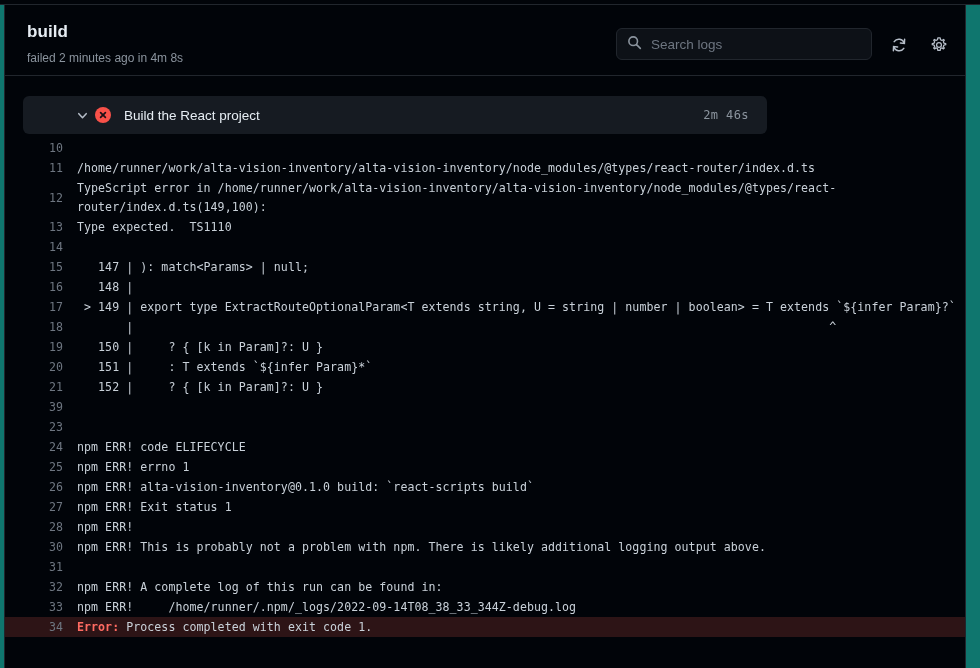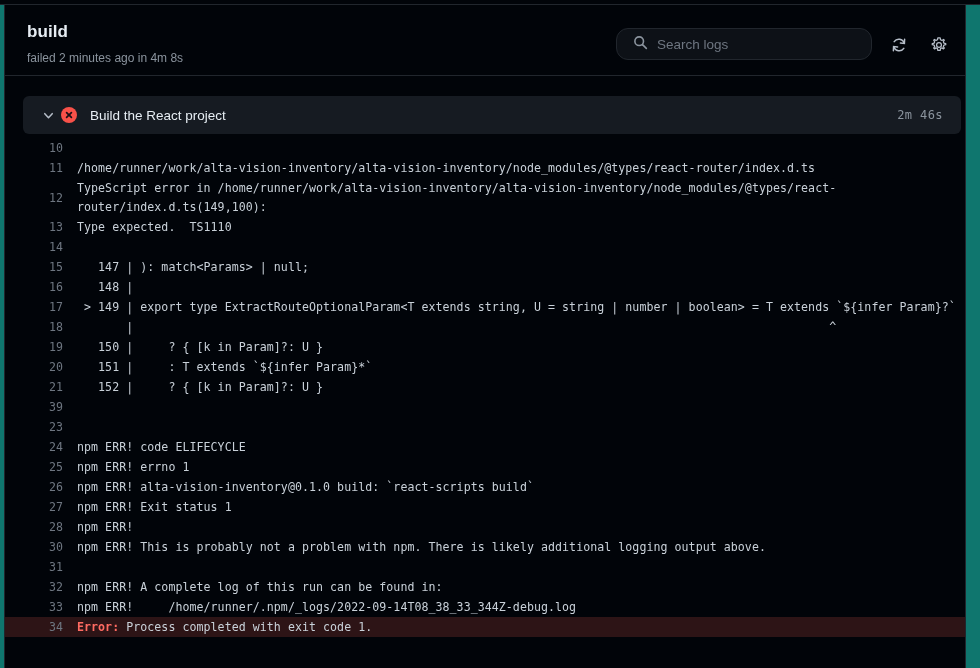--- a/index.html
+++ b/index.html
@@ -70,24 +70,24 @@
     font-size: 12px;
     color: #8b949e;
   }
 
   .search-box {
     position: absolute;
     left: 611px; top: 23px;
     width: 256px; height: 32px;
     background: #0d1117;
     border: 1px solid #21262d;
-    border-radius: 12px;
-    display: flex;
-    align-items: center;
-    padding: 0 16px;
+    border-radius: 6px;
+    display: flex;
+    align-items: center;
+    padding: 0 10px;
   }
   .search-box svg { flex: 0 0 auto; }
   .search-input {
     flex: 1 1 auto;
     background: transparent;
     border: 0;
     outline: none;
     color: #c9d1d9;
     font-family: "Liberation Sans", sans-serif;
     font-size: 13.5px;
@@ -106,27 +106,28 @@
     cursor: pointer;
     line-height: 0;
   }
   .hdr-icon-btn.refresh { left: 885px; }
   .hdr-icon-btn.gear { left: 925px; }
 
   
   .step-row {
     position: absolute;
     left: 18px; top: 91px;
-    width: 938px;
+    width: 744px;
     height: 38px;
     background: #161b22;
     border-radius: 6px;
     display: flex;
     align-items: center;
     cursor: pointer;
+    padding-left: 34px;
   }
   .chev {
     width: 26px;
     margin-left: 12px;
     display: flex;
     align-items: center;
     justify-content: center;
   }
   .fail-badge {
     width: 16px; height: 16px;

